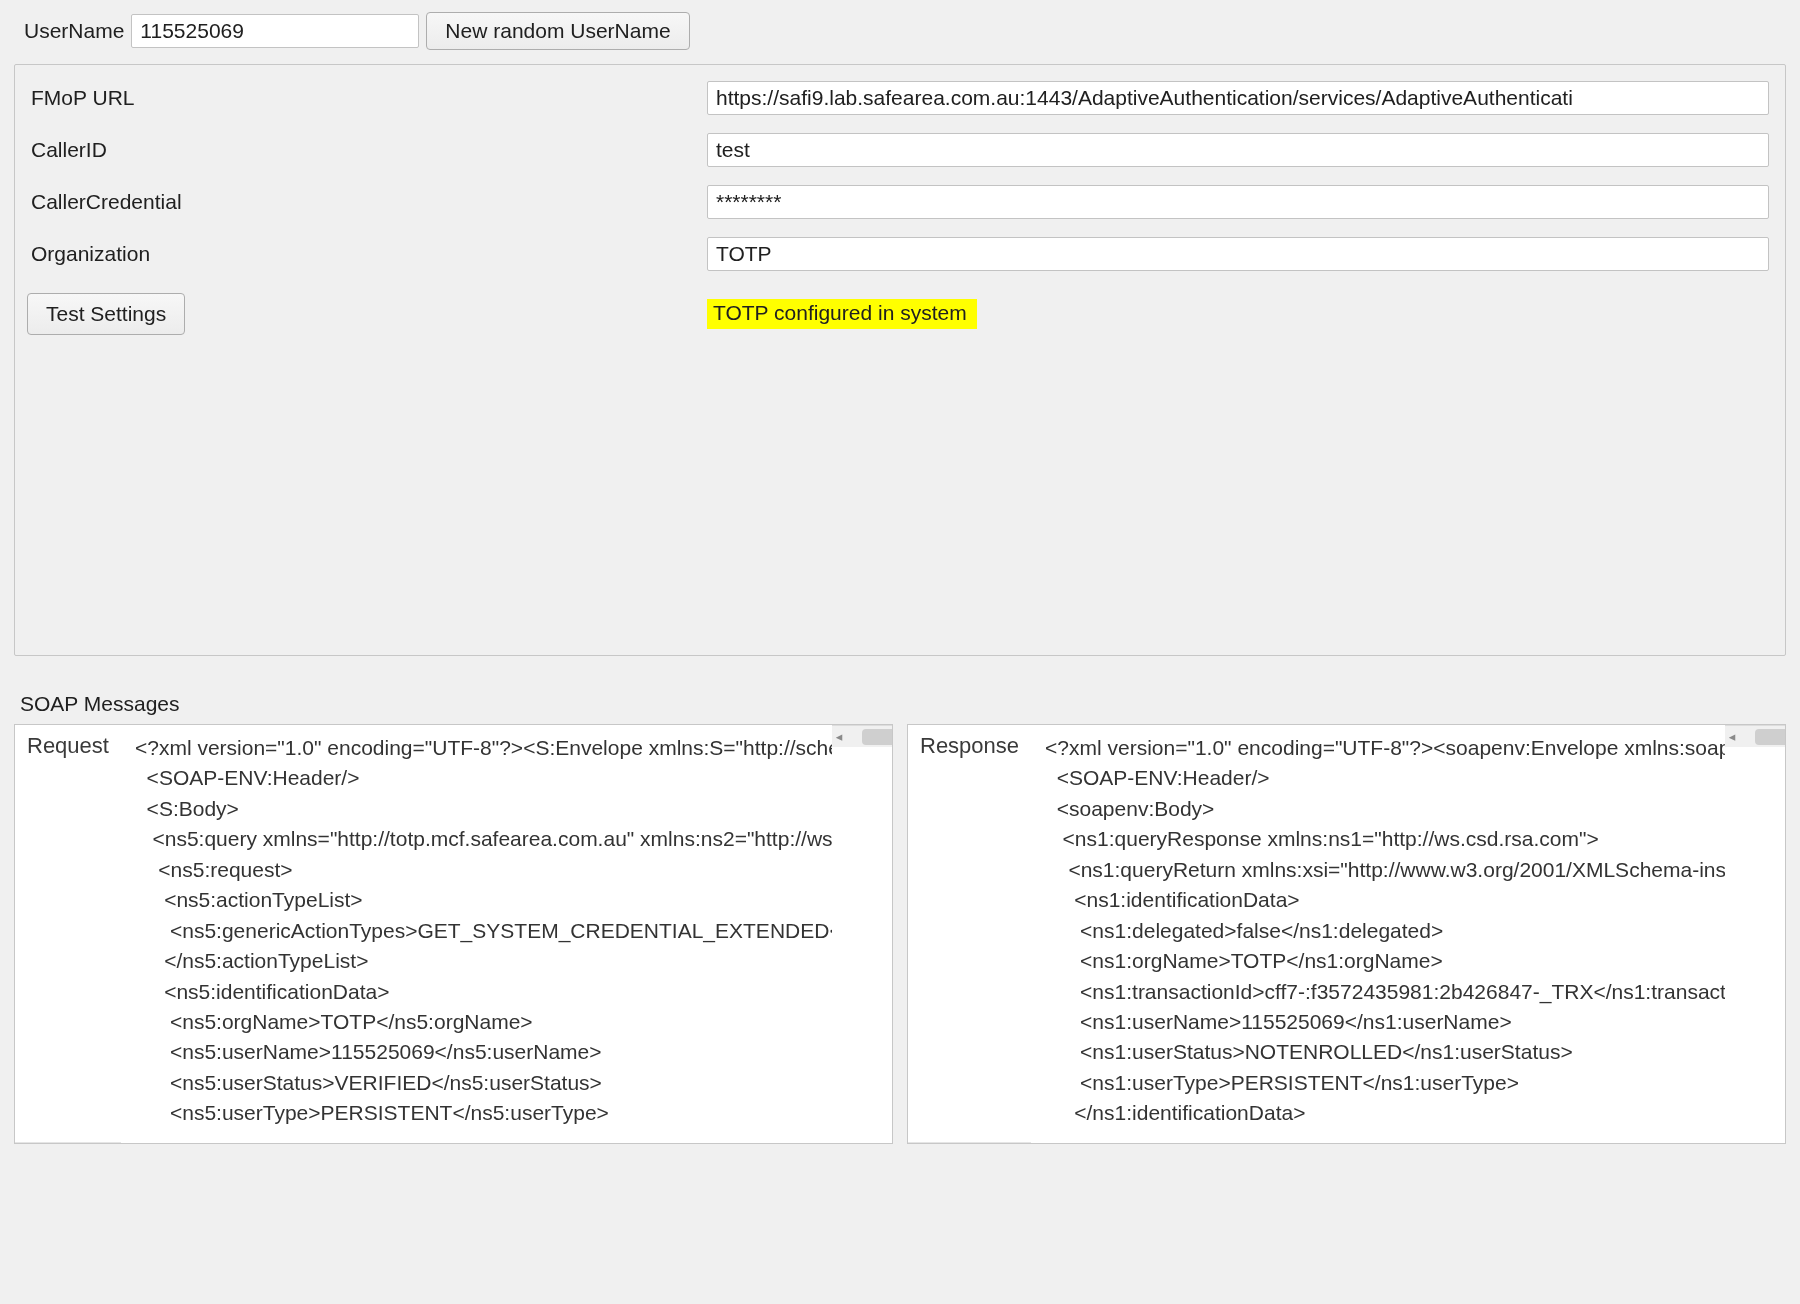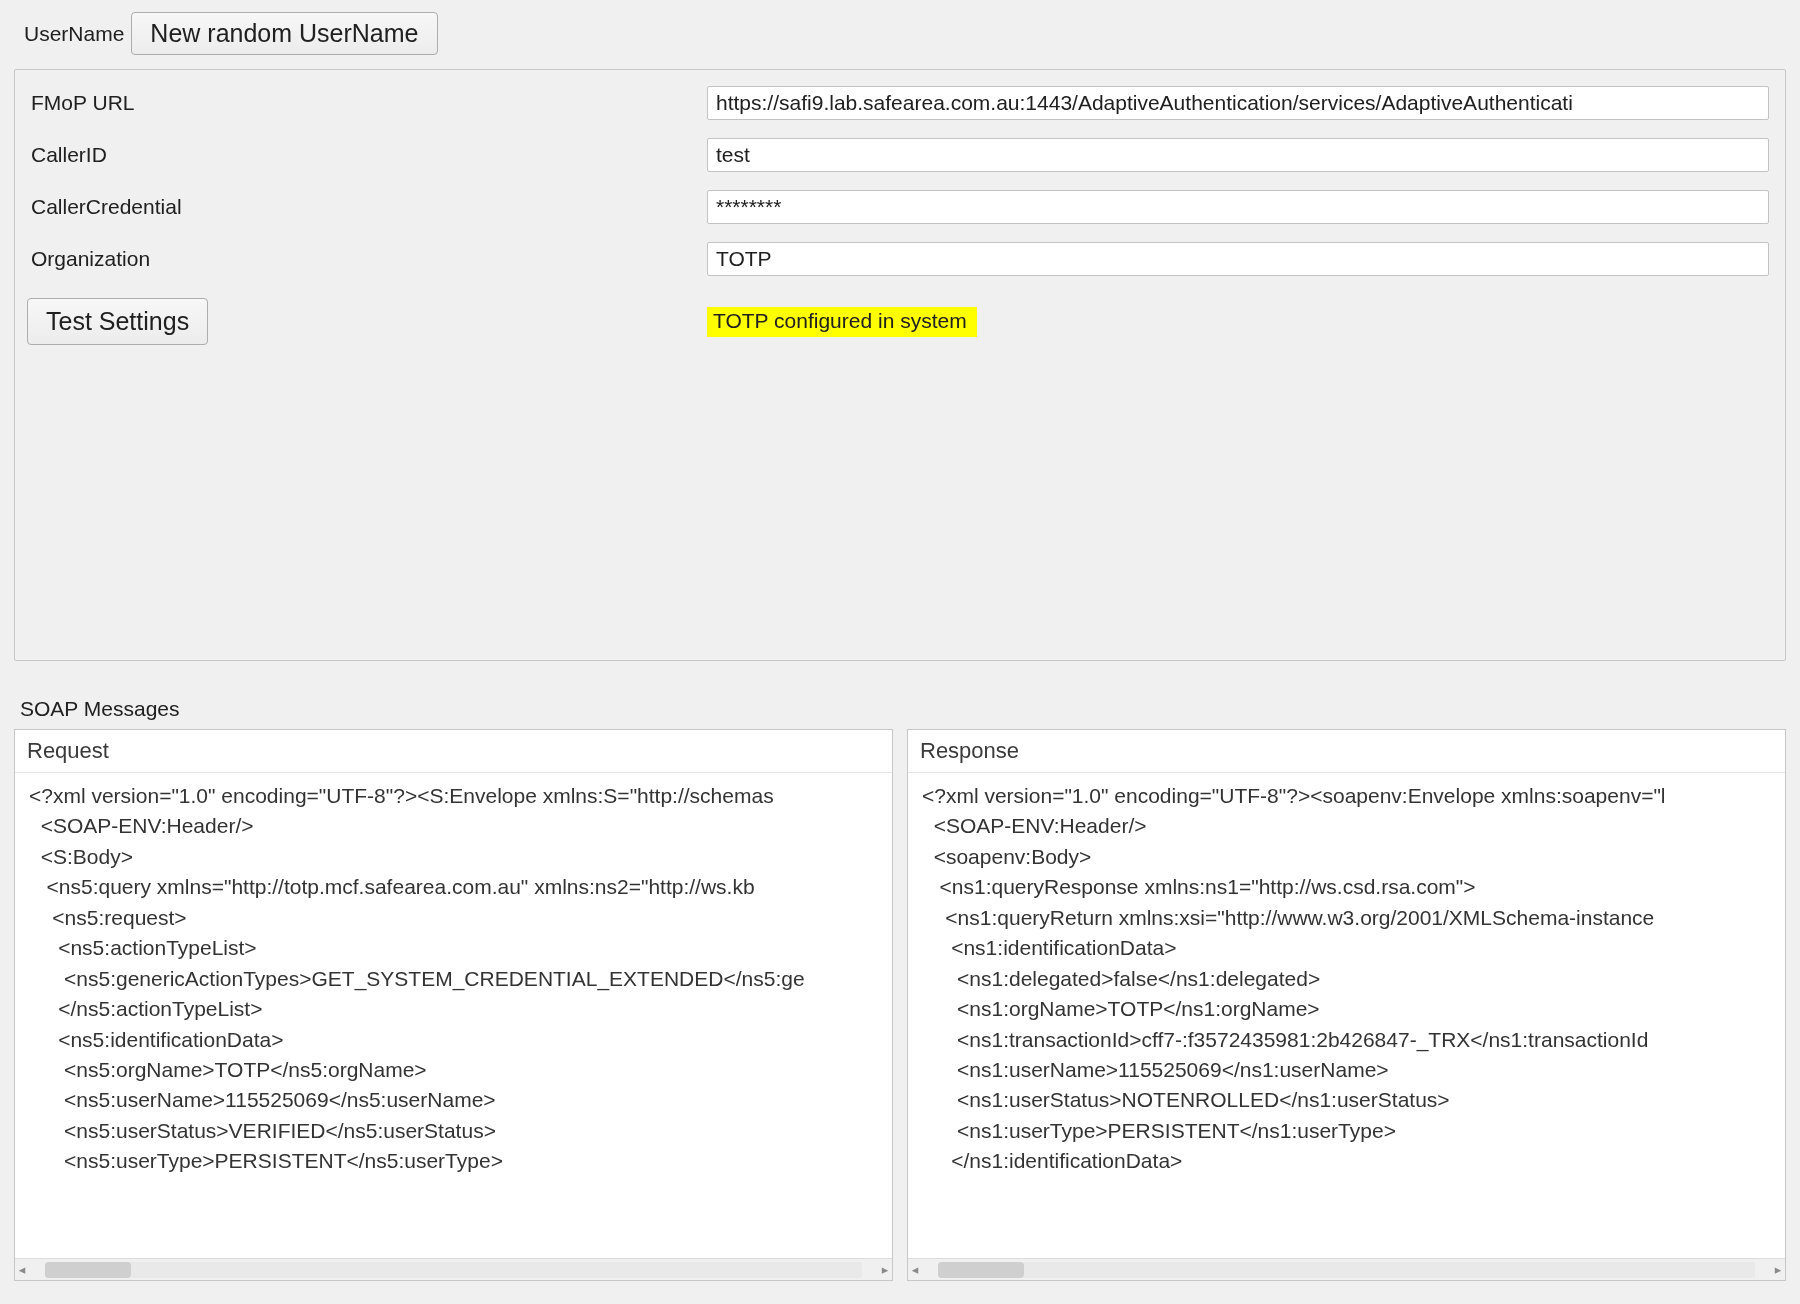--- a/index.html
+++ b/index.html
@@ -26,21 +26,21 @@
     font-family: inherit;
     font-size: 21px;
     padding: 4px 8px;
     background: #fff;
     border: 1px solid #c3c3c3;
     border-radius: 2px;
     color: #202020;
   }
   .btn {
     font-family: inherit;
-    font-size: 25px;
+    font-size: 21px;
     padding: 6px 18px;
     background: linear-gradient(#f7f7f7,#ececec);
     border: 1px solid #adadad;
     border-radius: 4px;
     color: #202020;
     cursor: pointer;
   }
   .tabs-wrap {
     border: 1px solid #c7c7c7;
     border-radius: 2px;
@@ -106,23 +106,23 @@
   }
   .soap-grid {
     display: grid;
     grid-template-columns: 1fr 1fr;
     gap: 14px;
     padding: 0 0 0 0;
   }
   .panel {
     border: 1px solid #c7c7c7;
     background: #fff;
-    height: 552px;
-    display: flex;
-    flex-direction: column;
+    height: 420px;
+    display: flex;
+    flex-direction: row;
     position: relative;
     overflow: hidden;
   }
   .panel-header {
     padding: 8px 12px;
     border-bottom: 1px solid #e5e5e5;
     font-size: 22px;
     color: #3a3a3a;
     background: #fff;
   }
@@ -161,20 +161,21 @@
   .panel-body::-webkit-scrollbar { width: 18px; background:#f0f0f0;}
   .panel-body::-webkit-scrollbar-thumb { background:#cfcfcf; border-radius:4px; border:3px solid #f0f0f0;}
 </style>
 </head>
 <body>
 
 <div class="app">
 
   <div class="row-top">
     <span class="lbl">UserName</span>
+    <input type="text" style="width: 288px;" value="115525069">
     <button class="btn">New random UserName</button>
   </div>
 
   <div class="tabs-wrap">
 
     <div class="tabbody">
 
       <div class="formgrid">
         <span class="lbl">FMoP URL</span>
         <input class="field-wide" type="text" value="https://safi9.lab.safearea.com.au:1443/AdaptiveAuthentication/services/AdaptiveAuthenticati" style="">

